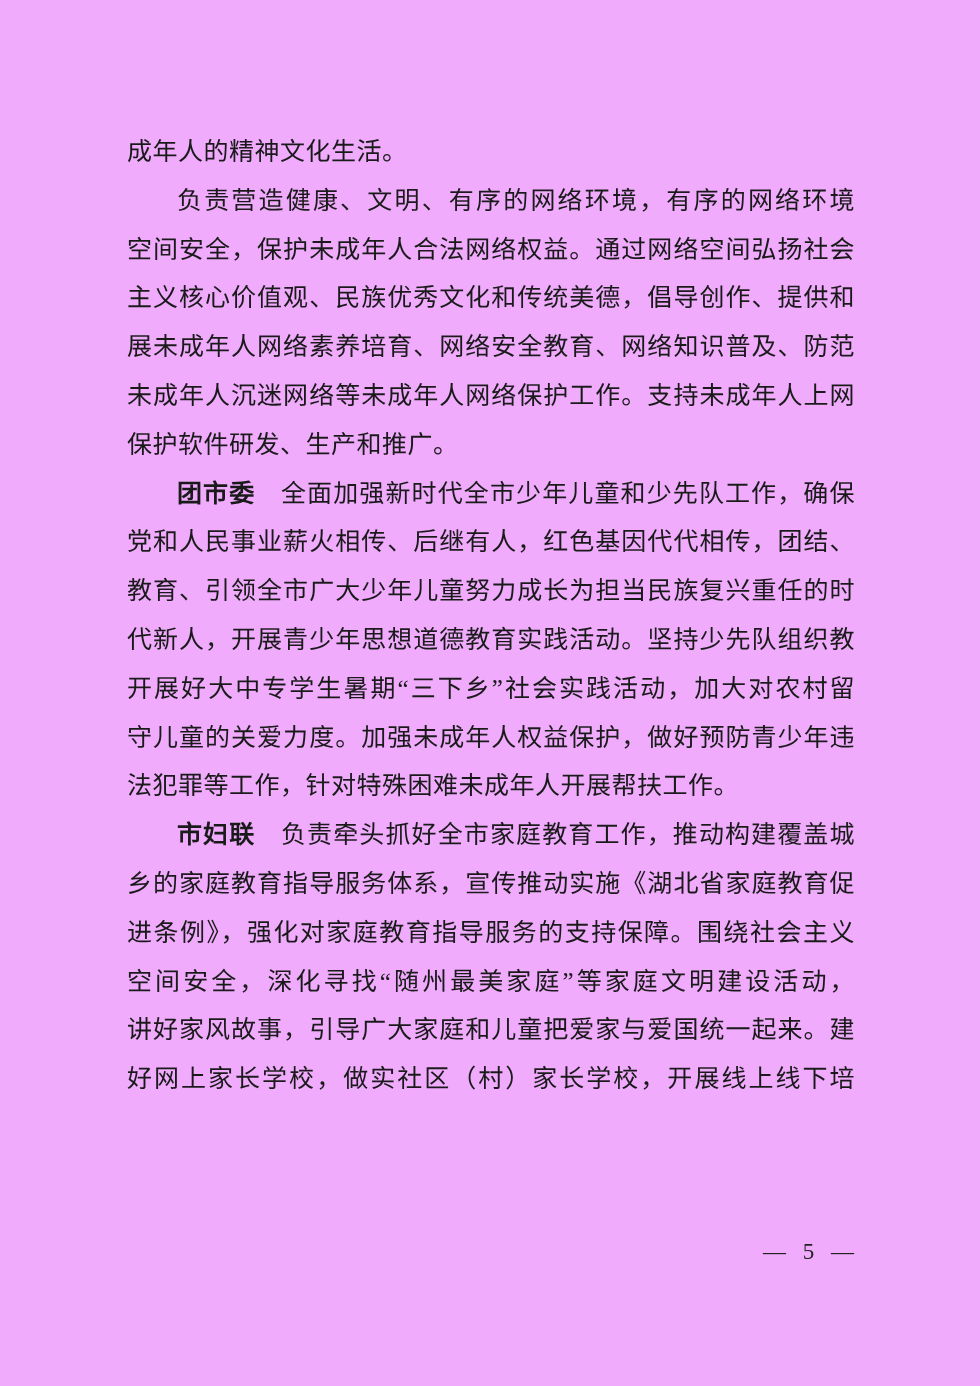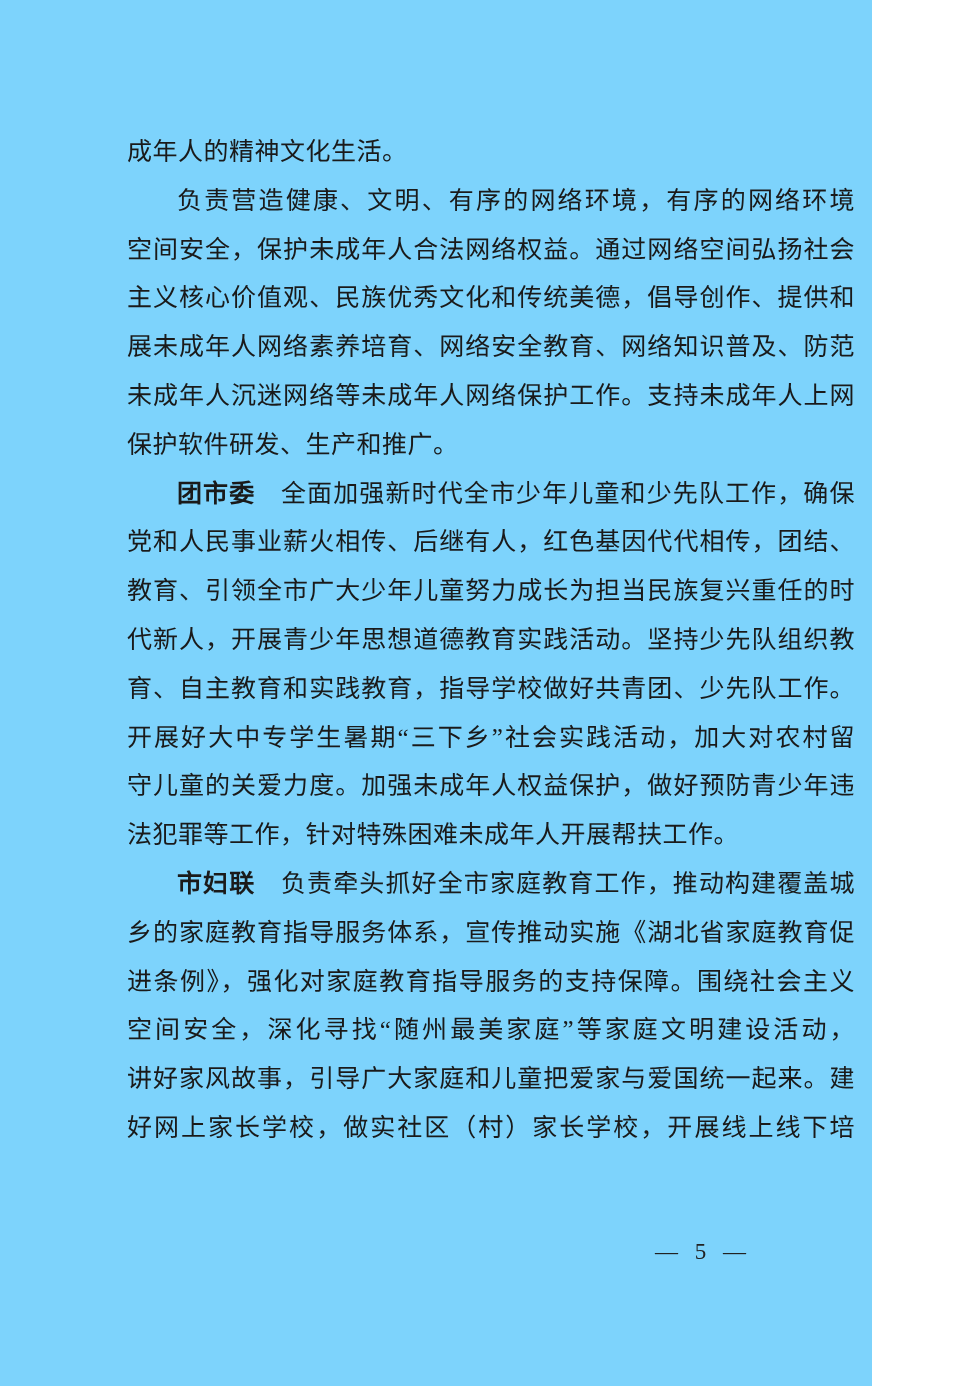--- a/index.html
+++ b/index.html
@@ -1,23 +1,23 @@
 <!DOCTYPE html>
 <html lang="zh-CN"><head>
 <meta charset="utf-8">
 <style>
   html, body {
     margin: 0;
     padding: 0;
   }
   .canvas {
     position: relative;
-    width: 872px;
+    width: 980px;
     height: 1386px;
-    background: #7dd3fc;
+    background: #f0abfc;
     overflow: hidden;
   }
   .textblock {
     position: absolute;
     left: 127px;
     top: 128px;
     width: 728px;
     font-family: "Liberation Serif", "DejaVu Serif", serif;
     font-size: 25px;
     line-height: 48.8px;
@@ -68,21 +68,20 @@
     <div class="line fill">展未成年人网络素养培育、网络安全教育、网络知识普及、防范</div>
     <div class="line fill">未成年人沉迷网络等未成年人网络保护工作。支持未成年人上网</div>
     <div class="line">保护软件研发、生产和推广。</div>
 
     <div class="line indent fill">
       <span class="org">团市委</span><span class="org-gap"></span><span>全面加强新时代全市少年儿童和少先队工作，确保</span>
     </div>
     <div class="line fill">党和人民事业薪火相传、后继有人，红色基因代代相传，团结、</div>
     <div class="line fill">教育、引领全市广大少年儿童努力成长为担当民族复兴重任的时</div>
     <div class="line fill">代新人，开展青少年思想道德教育实践活动。坚持少先队组织教</div>
-    <div class="line fill">育、自主教育和实践教育，指导学校做好共青团、少先队工作。</div>
     <div class="line fill">开展好大中专学生暑期“三下乡”社会实践活动，加大对农村留</div>
     <div class="line fill">守儿童的关爱力度。加强未成年人权益保护，做好预防青少年违</div>
     <div class="line">法犯罪等工作，针对特殊困难未成年人开展帮扶工作。</div>
 
     <div class="line indent fill">
       <span class="org">市妇联</span><span class="org-gap"></span><span>负责牵头抓好全市家庭教育工作，推动构建覆盖城</span>
     </div>
     <div class="line fill">乡的家庭教育指导服务体系，宣传推动实施《湖北省家庭教育促</div>
     <div class="line fill">进条例》，强化对家庭教育指导服务的支持保障。围绕社会主义</div>
     <div class="line fill">空间安全，深化寻找“随州最美家庭”等家庭文明建设活动，</div>

